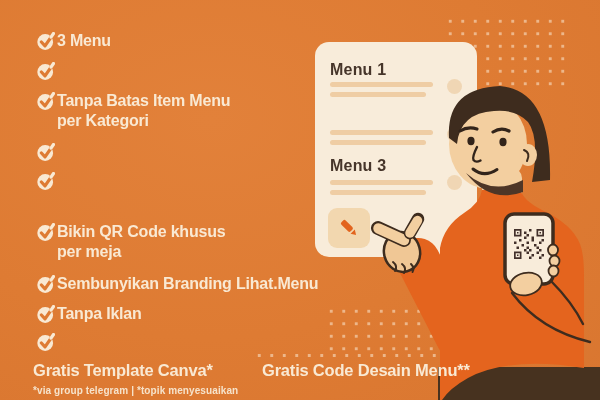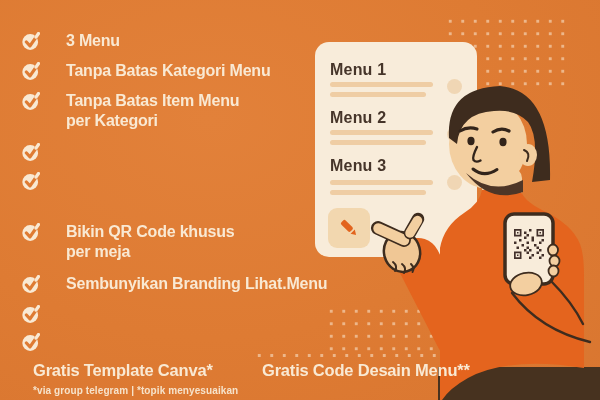--- a/index.html
+++ b/index.html
@@ -30,21 +30,21 @@
   .bar{position:absolute;left:15px;height:4.5px;border-radius:2.5px;background:#EFCDA4;}
   .bar.b1{width:103px;}
   .bar.b2{width:96px;}
   .ccircle{position:absolute;left:132px;width:15px;height:15px;border-radius:50%;background:#F0D6B4;}
   .editbtn{
     position:absolute;left:13px;top:166px;width:42px;height:40px;border-radius:9px;
     background:#F2D7AF;display:flex;align-items:center;justify-content:center;
   }
 
   
-  .list-row{position:absolute;left:22px;display:flex;align-items:flex-start;gap:26px;z-index:10;}
+  .list-row{position:absolute;left:37px;display:flex;align-items:flex-start;gap:2px;z-index:10;}
   .check{width:18px;height:18px;flex:none;margin-top:1px;}
   .lbl{
     font-weight:700;font-size:16px;line-height:20px;color:#F9E9D3;
     white-space:pre-line;letter-spacing:-0.2px;
   }
 
   
   .perk{
     position:absolute;top:360px;z-index:30;
     font-weight:700;font-size:16.5px;line-height:20px;color:#F9E9D3;letter-spacing:-0.2px;
@@ -80,21 +80,20 @@
   <div class="dots" id="dots-tr"></div>
   <div class="dots" id="dots-mid"></div>
   <div class="dots" id="dots-low"></div>
 
   <div class="card">
     <div class="mtitle" style="top:18px">Menu 1</div>
     <div class="bar b1" style="top:40px"></div>
     <div class="bar b2" style="top:50px"></div>
     <div class="ccircle" style="top:37px"></div>
 
-    <div class="mtitle" style="top:66px">Menu 2</div>
     <div class="bar b1" style="top:88px"></div>
     <div class="bar b2" style="top:98px"></div>
     <div class="ccircle" style="top:85px"></div>
 
     <div class="mtitle" style="top:114px">Menu 3</div>
     <div class="bar b1" style="top:138px"></div>
     <div class="bar b2" style="top:148px"></div>
     <div class="ccircle" style="top:133px"></div>
 
     <div class="editbtn">
@@ -110,21 +109,20 @@
   <div class="list-row" style="top:31px">
     <svg class="check" viewBox="0 0 18 18">
         <use href="#chk-icon"></use>
       </svg>
     <div class="lbl">3 Menu</div>
   </div>
   <div class="list-row" style="top:61px">
     <svg class="check" viewBox="0 0 18 18">
         <use href="#chk-icon"></use>
       </svg>
-    <div class="lbl">Tanpa Batas Kategori Menu</div>
   </div>
   <div class="list-row" style="top:91px">
     <svg class="check" viewBox="0 0 18 18">
         <use href="#chk-icon"></use>
       </svg>
     <div class="lbl">Tanpa Batas Item Menu
 per Kategori</div>
   </div>
   <div class="list-row" style="top:142px">
     <svg class="check" viewBox="0 0 18 18">
@@ -146,20 +144,21 @@
     <svg class="check" viewBox="0 0 18 18">
         <use href="#chk-icon"></use>
       </svg>
     <div class="lbl">Bikin QR Code khusus
 per meja</div>
   </div>
   <div class="list-row" style="top:304px">
     <svg class="check" viewBox="0 0 18 18">
         <use href="#chk-icon"></use>
       </svg>
+    <div class="lbl">Tanpa Iklan</div>
   </div>
   <div class="list-row" style="top:332px">
     <svg class="check" viewBox="0 0 18 18">
         <use href="#chk-icon"></use>
       </svg>
   </div>
 
   <span class="perk" id="perk-canva">Gratis Template Canva*</span>
   <span class="perk" id="perk-kelas">Gratis Code Desain Menu**</span>
   <div class="footnote">*via group telegram | *topik menyesuaikan</div>

